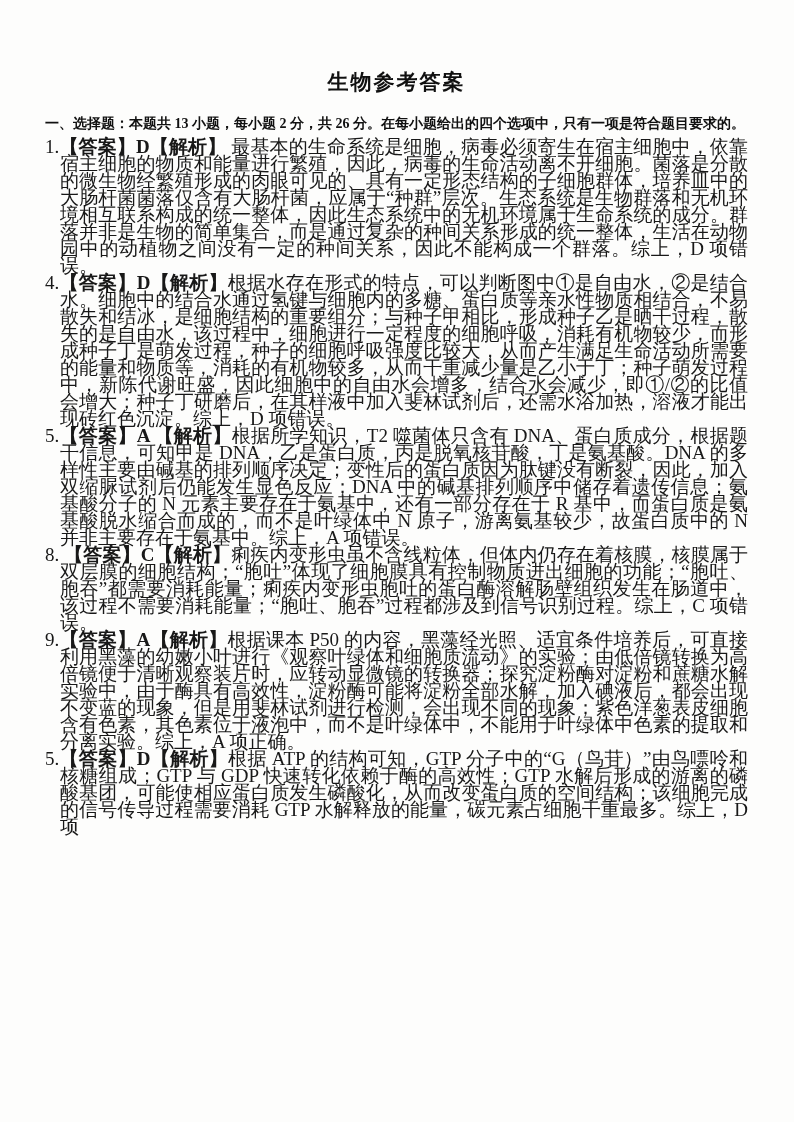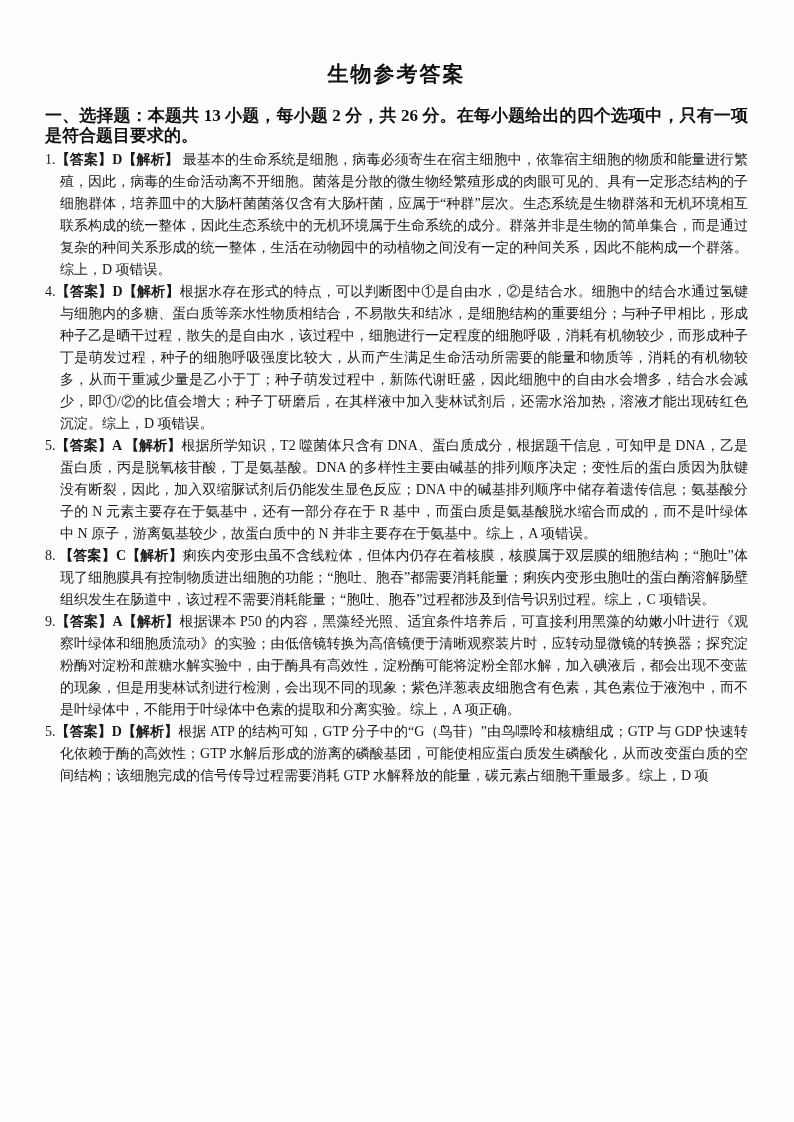--- a/index.html
+++ b/index.html
@@ -11,40 +11,40 @@
     font-family: "Liberation Serif", "DejaVu Serif", serif;
     overflow: hidden;
   }
   .page {
     box-sizing: border-box;
     width: 794px;
     height: 1122px;
     padding: 52px 46px 0 45px;
   }
   .doc-title {
-    margin: 8px 0 18px 0;
+    margin: 16px 0 18px 0;
     text-align: center;
     font-family: "Liberation Sans", "DejaVu Sans", sans-serif;
     font-size: 21px;
     font-weight: 700;
     letter-spacing: 2px;
     color: #101010;
   }
   .section-header {
     margin: 0 0 4px 0;
     font-weight: 700;
-    font-size: 17px;
+    font-size: 14px;
     line-height: 19.7px;
     text-align: justify;
     color: #111;
   }
   .answer-list { margin: 0; padding: 0; list-style: none; }
   .answer-item {
-    font-size: 14px;
-    line-height: 22px;
+    font-size: 19px;
+    line-height: 17px;
     text-align: justify;
     text-justify: inter-ideograph;
     padding-left: 15px;
     text-indent: -15px;
     color: #181818;
   }
   .answer-item .num { font-weight: 400; }
   .answer-item .verdict { font-weight: 700; }
   .answer-item .analysis { font-weight: 400; }
 </style>

